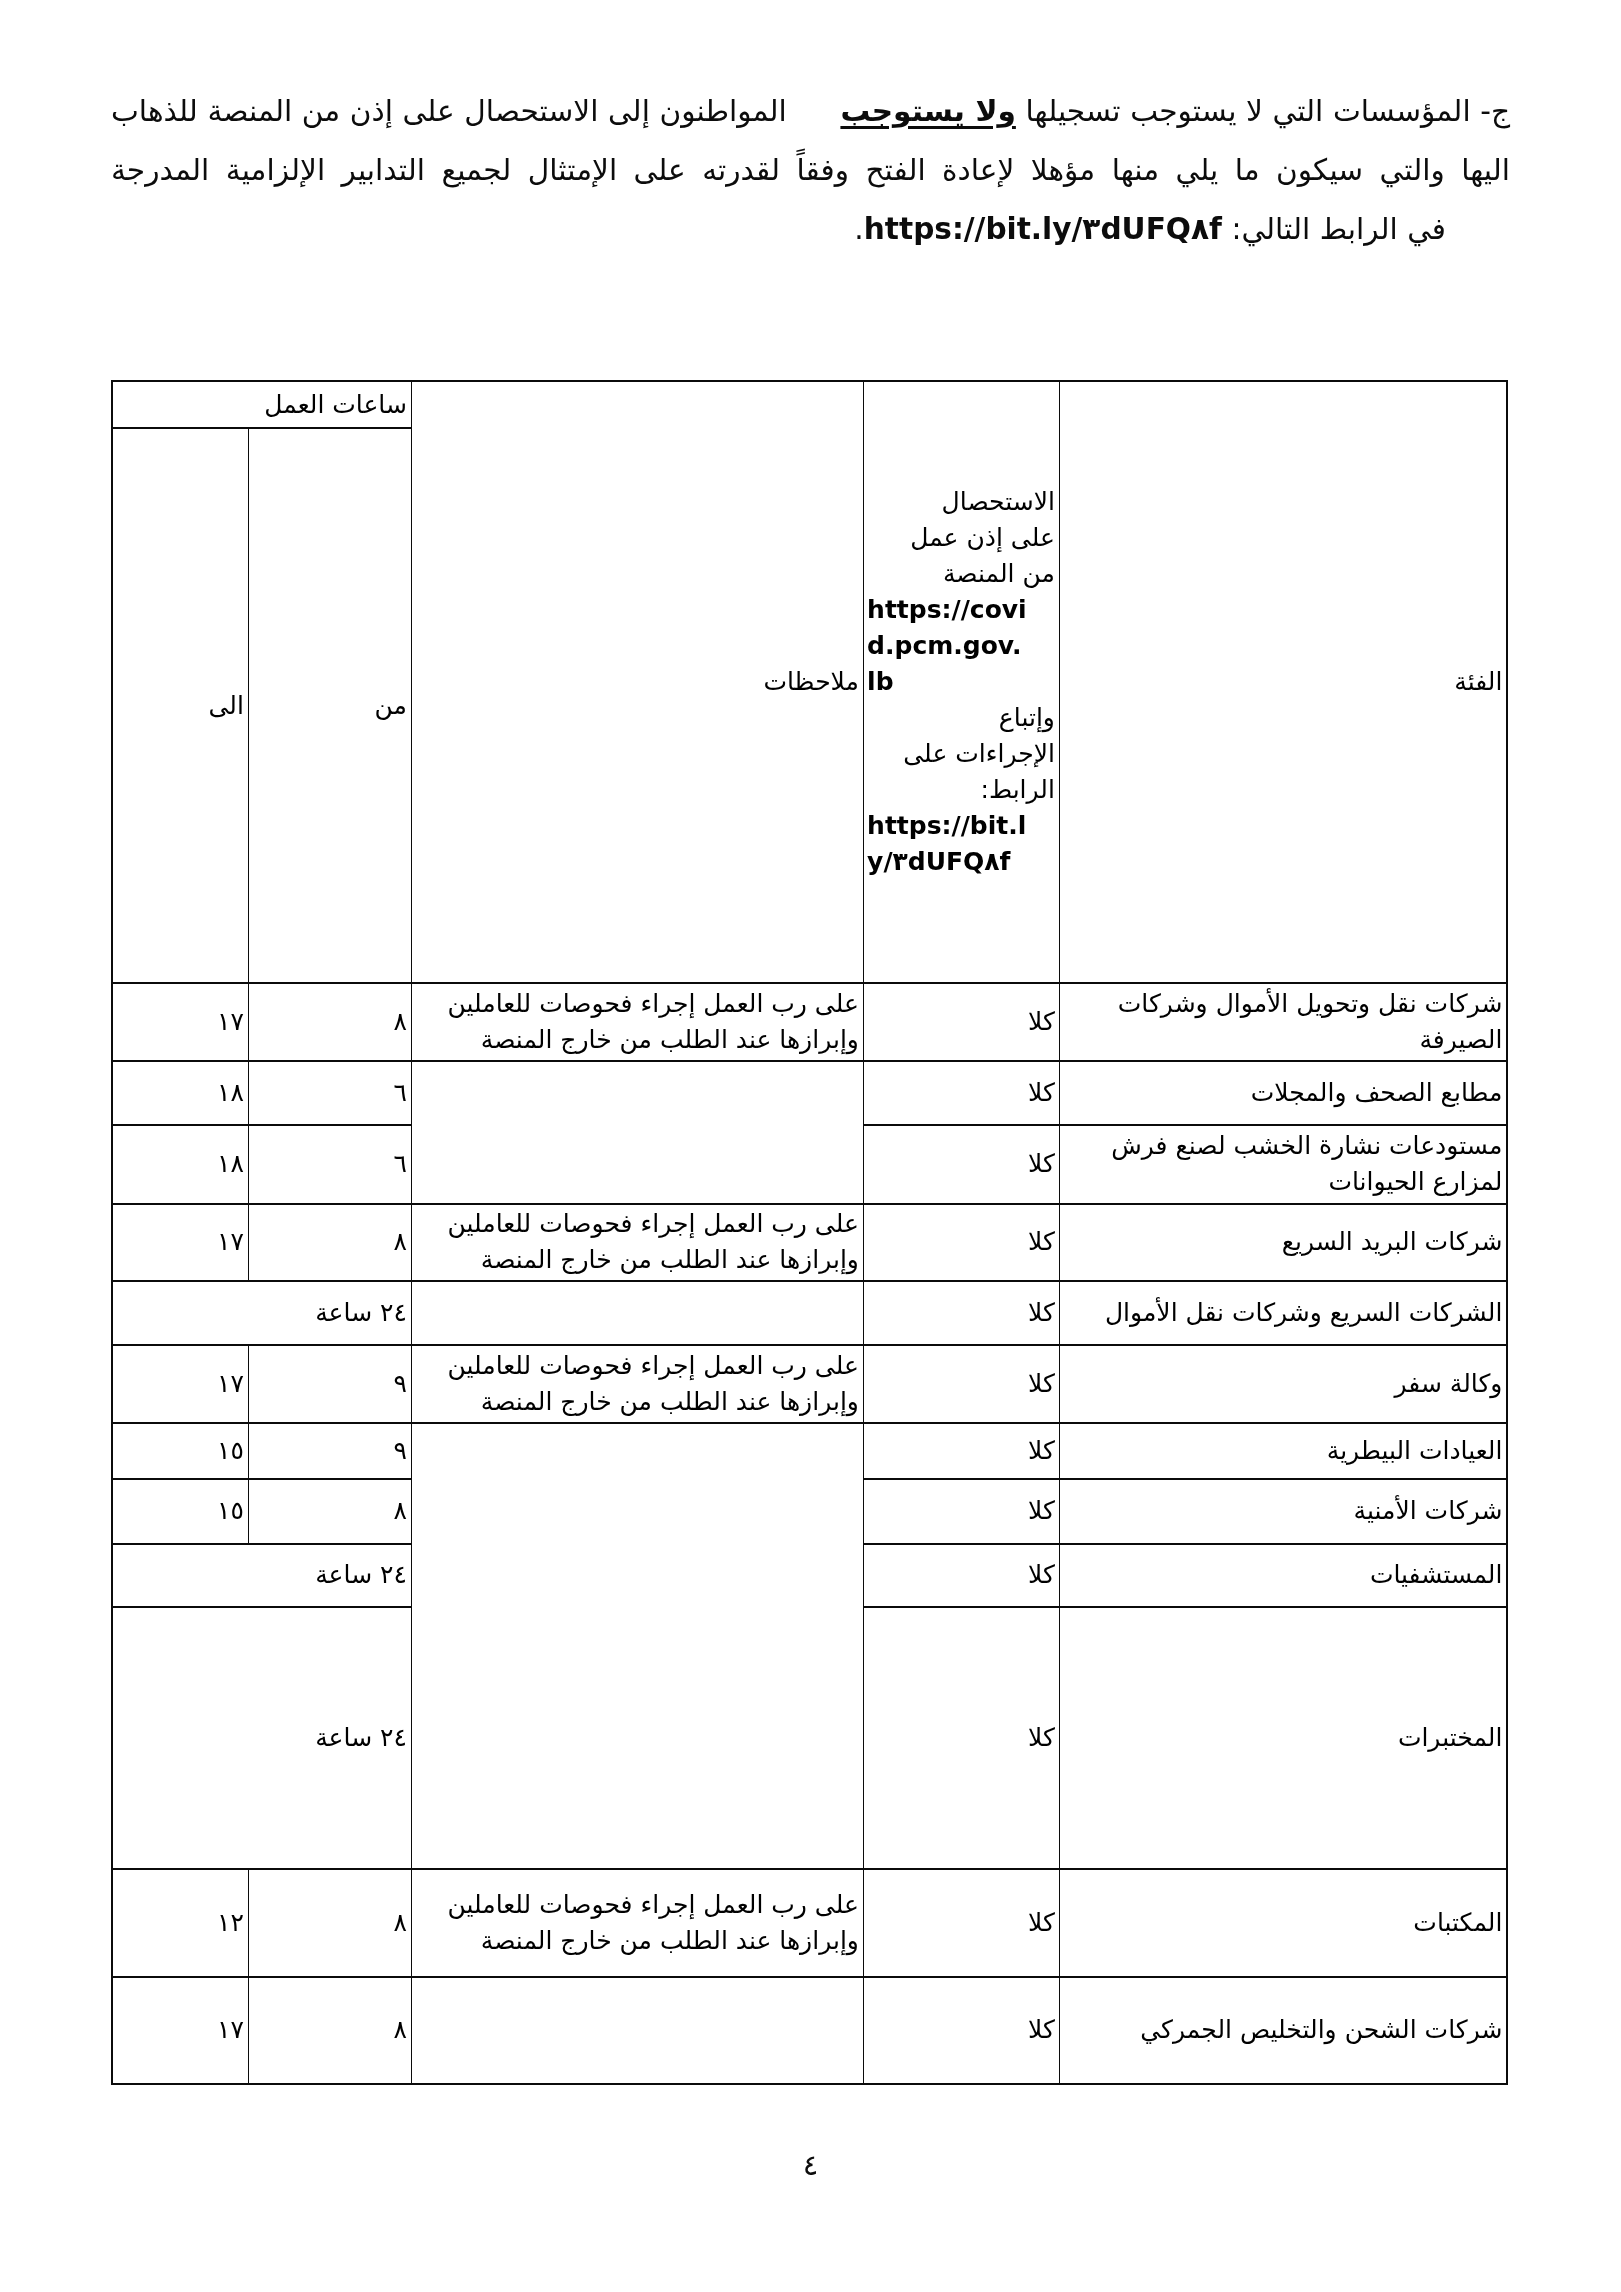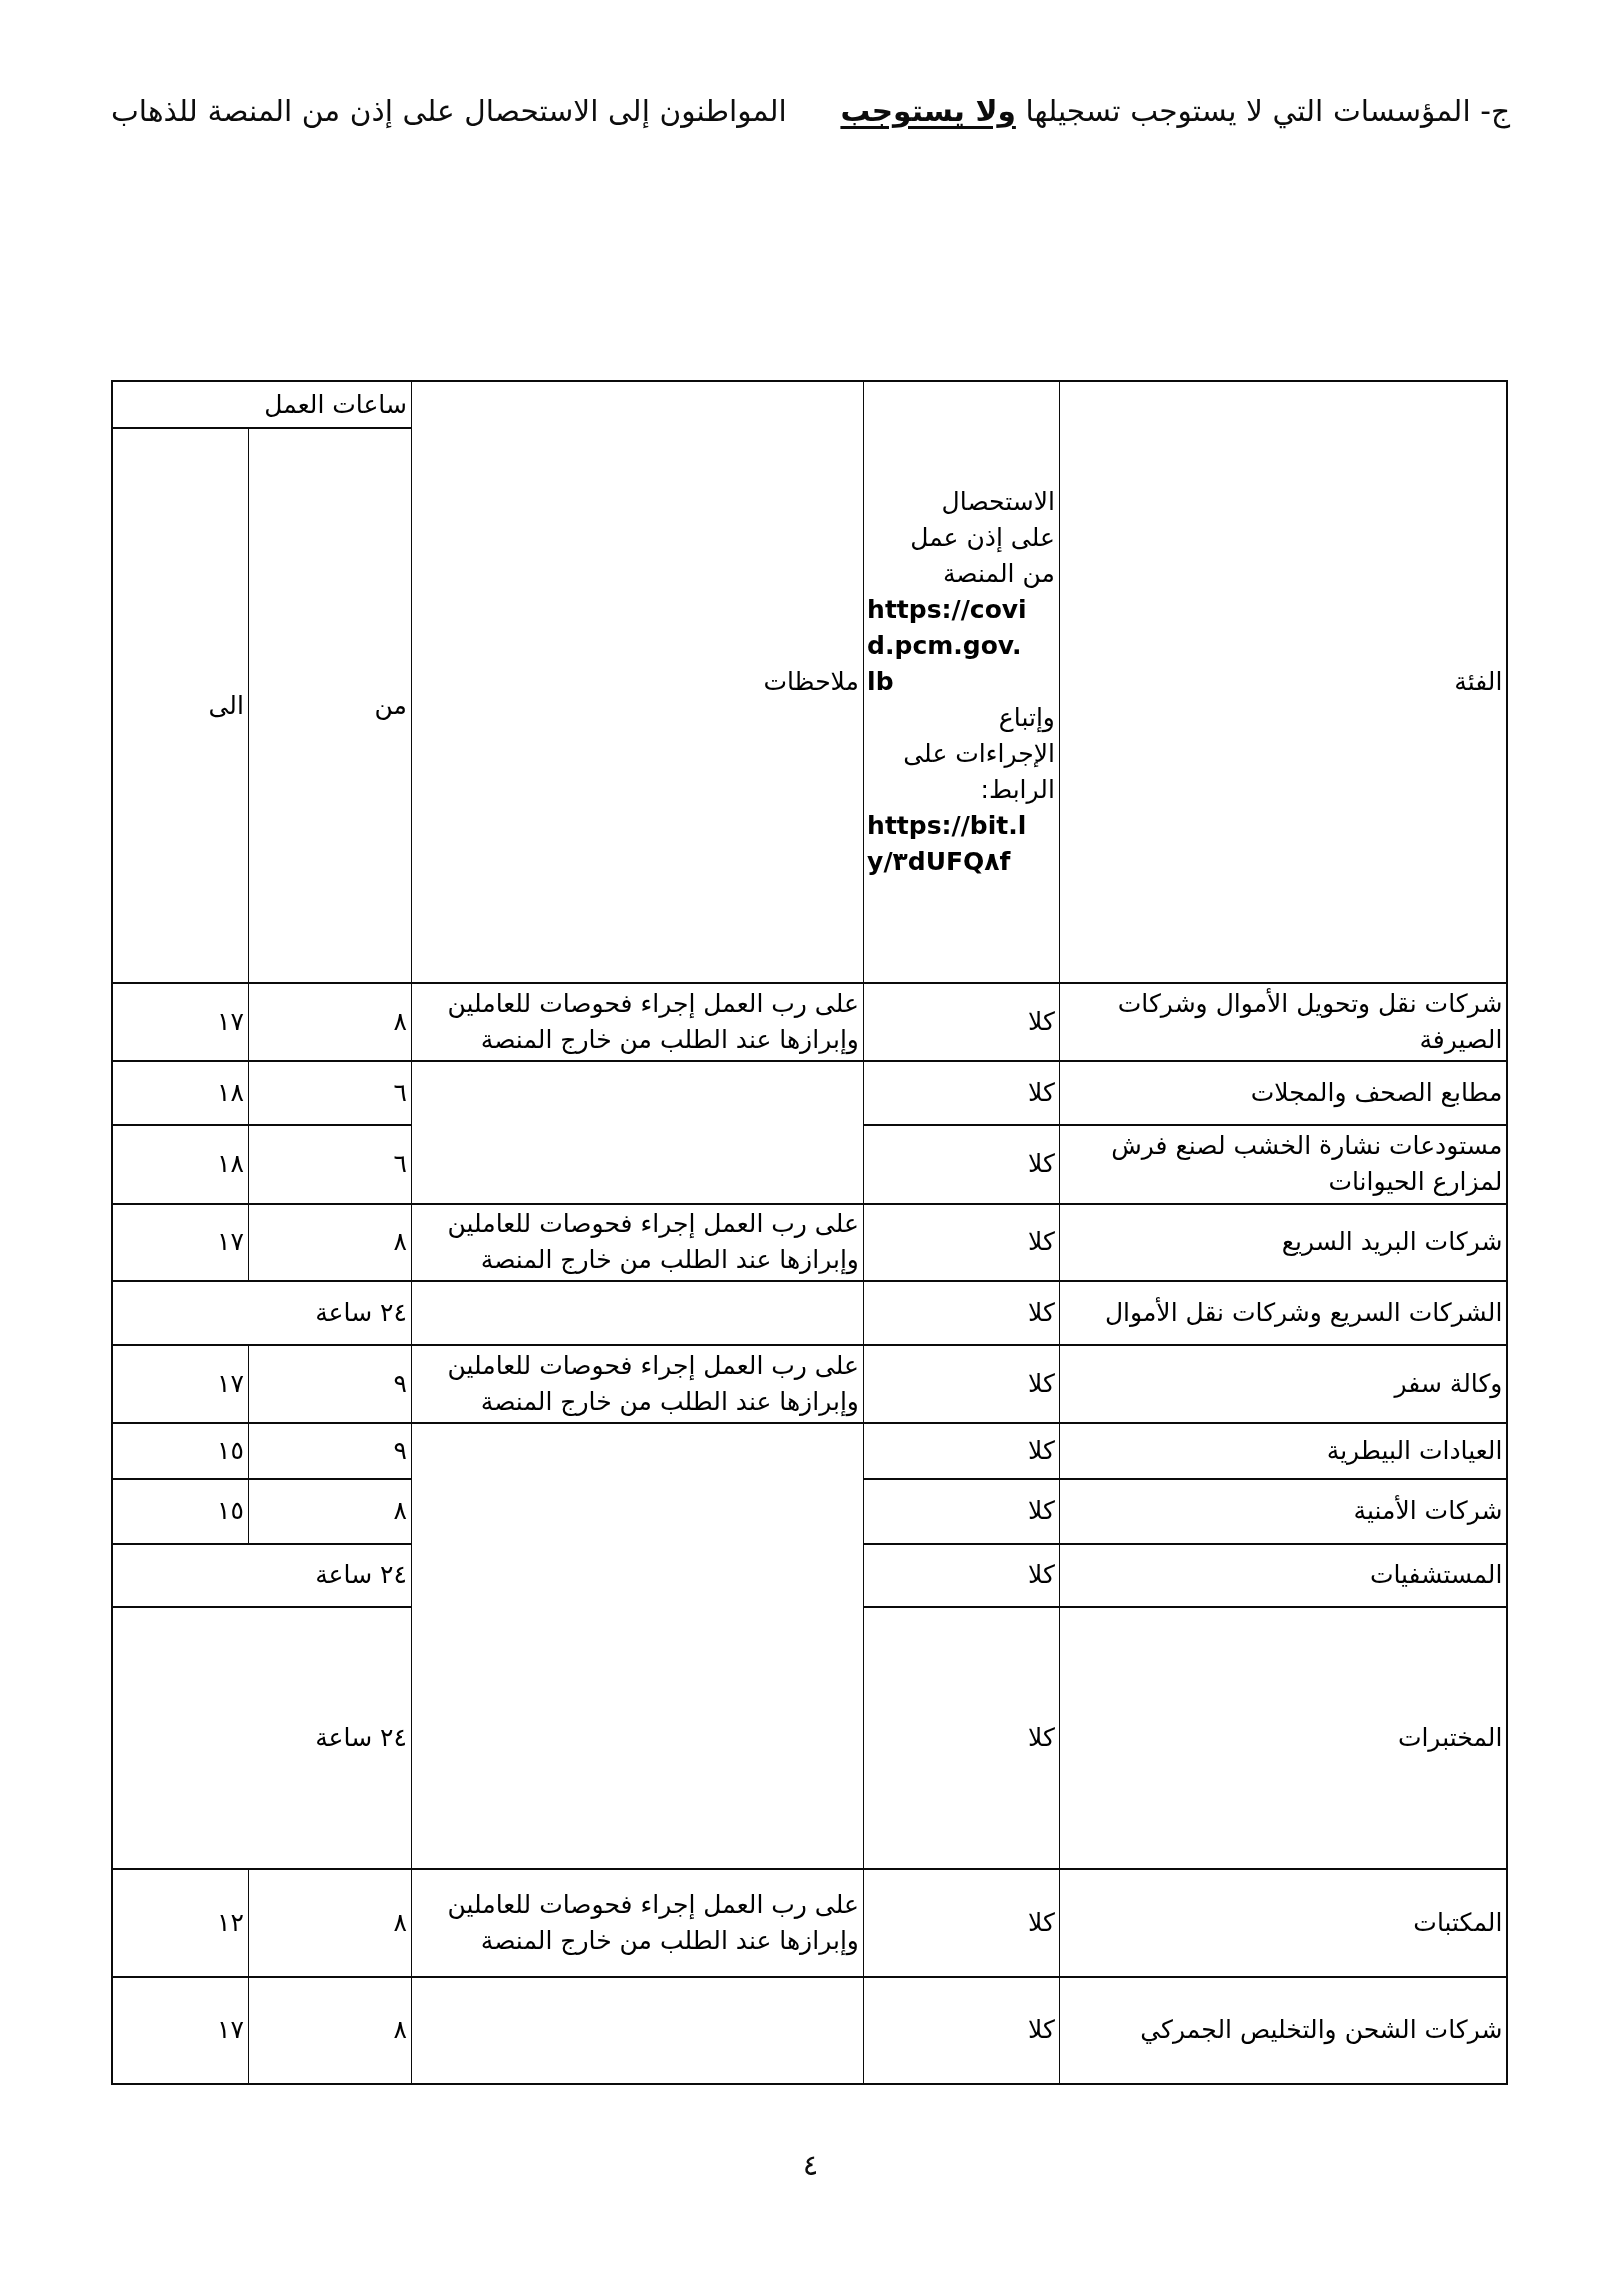--- a/index.html
+++ b/index.html
@@ -128,20 +128,22 @@
     color: #0c0c0c;
   }
 </style>
 </head>
 <body>
 
 <div class="page">
 
   <div class="intro">
     <div class="line line-justify"><span>ج- المؤسسات التي لا يستوجب تسجيلها </span><span class="bold-underline">ولا يستوجب</span><span> المواطنون إلى الاستحصال على إذن من المنصة للذهاب</span></div>
+    <div class="line line-justify"><span>اليها والتي سيكون ما يلي منها مؤهلا لإعادة الفتح وفقاً لقدرته على الإمتثال لجميع التدابير الإلزامية المدرجة</span></div>
+    <div class="line line-last"><span>في الرابط التالي: </span><span class="url-text">https://bit.ly/٣dUFQ٨f</span><span>.</span></div>
   </div>
 
   <table class="doc-table">
     <colgroup>
       <col style="width:448px">
       <col style="width:196px">
       <col style="width:452px">
       <col style="width:163px">
       <col style="width:136px">
     </colgroup>

